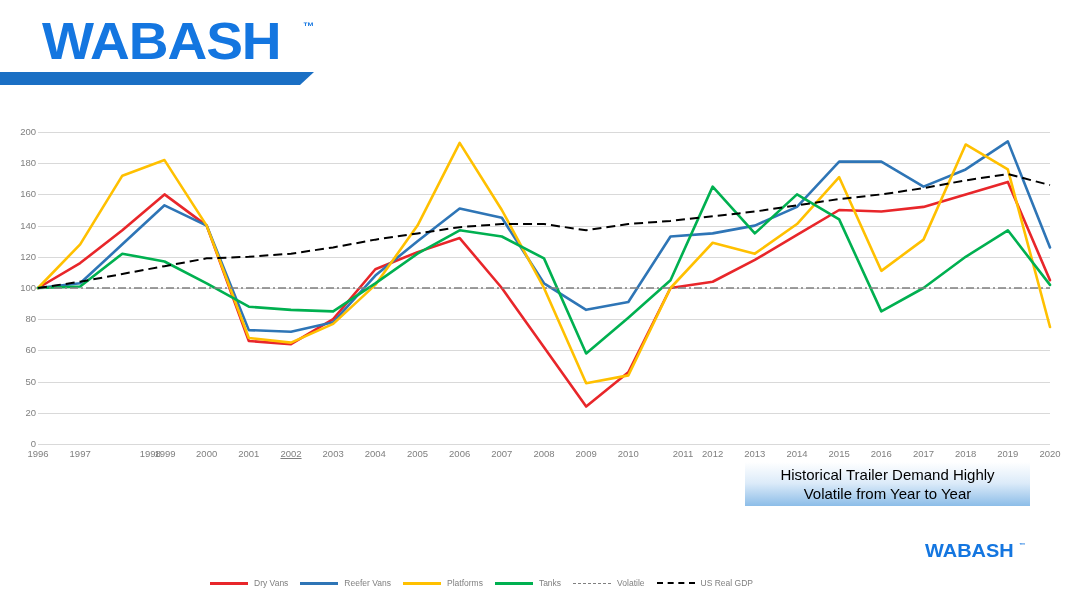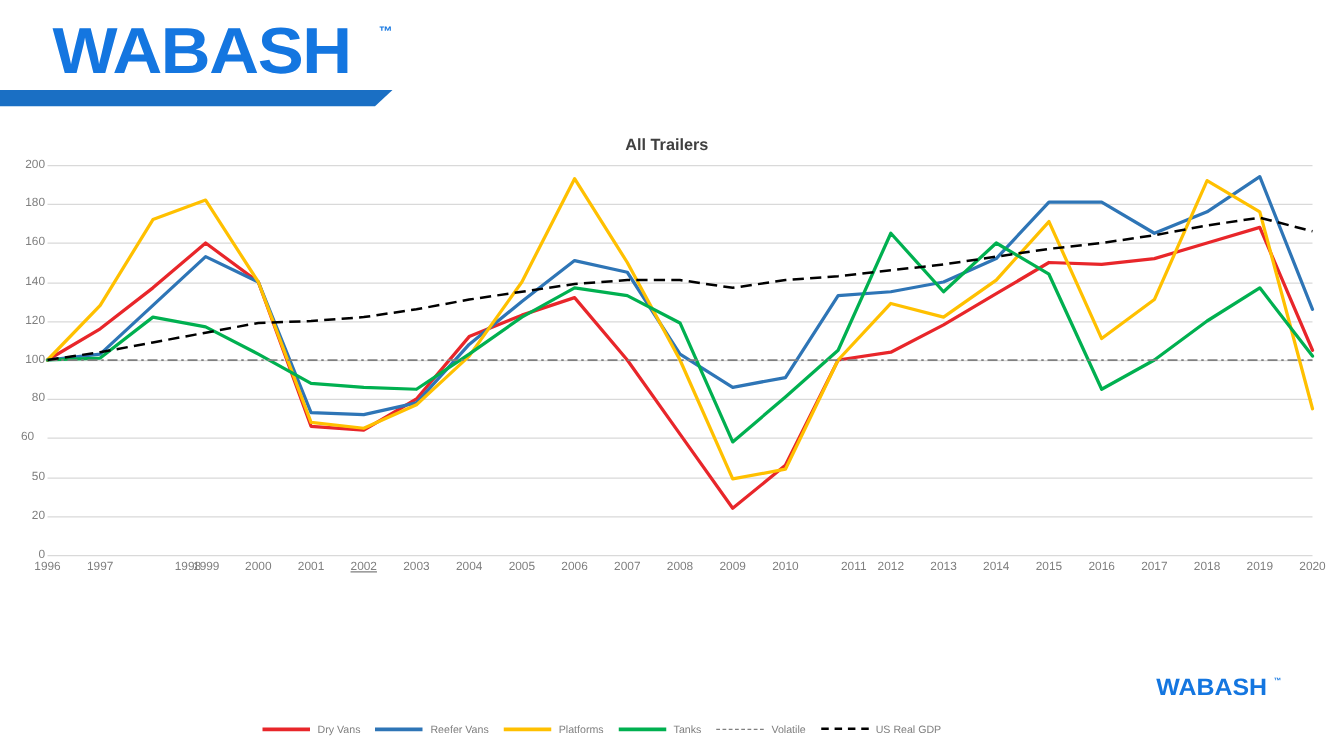--- a/index.html
+++ b/index.html
@@ -90,41 +90,40 @@
 
 <div id="header-logo">
   <div class="logo-word">WABASH</div>
   <div class="logo-tm">™</div>
   <div class="logo-bar"></div>
   <div class="logo-bar-tip"></div>
 </div>
 
 <div id="chart-area">
 
-  <div id="chart-title">All Trailers</div>
 
   <div id="plot">
     <div class="plot-frame" id="gridlines">
         <div class="gridline" style="top: 312px;"></div>
         <div class="gridline" style="top: 280.8px;"></div>
         <div class="gridline" style="top: 249.6px;"></div>
         <div class="gridline" style="top: 218.4px;"></div>
         <div class="gridline" style="top: 187.2px;"></div>
         <div class="gridline" style="top: 156px;"></div>
         <div class="gridline" style="top: 124.8px;"></div>
         <div class="gridline" style="top: 93.6px;"></div>
         <div class="gridline" style="top: 62.4px;"></div>
         <div class="gridline" style="top: 31.2px;"></div>
         <div class="gridline" style="top: 0px;"></div>
       </div>
     <div id="yticks">
         <div class="ytick" style="top: 312px;">0</div>
         <div class="ytick" style="top: 280.8px;">20</div>
         <div class="ytick" style="top: 249.6px;">50</div>
-        <div class="ytick" style="top: 218.4px; text-align: center;">60</div>
+        <div class="ytick" style="top: 218.4px;">60</div>
         <div class="ytick" style="top: 187.2px;">80</div>
         <div class="ytick" style="top: 156px;">100</div>
         <div class="ytick" style="top: 124.8px;">120</div>
         <div class="ytick" style="top: 93.6px;">140</div>
         <div class="ytick" style="top: 62.4px;">160</div>
         <div class="ytick" style="top: 31.2px;">180</div>
         <div class="ytick" style="top: 0px;">200</div>
       </div>
     <div id="xticks">
         <div class="xtick" style="left: 0px;">1996</div>
@@ -156,20 +155,24 @@
     <svg class="lines" id="series-svg" viewBox="0 0 1012 312" preserveAspectRatio="none">
         <polyline points="0,156 42.166666666666664,131.04000000000002 84.33333333333333,98.27999999999997 126.5,62.39999999999998 168.66666666666666,93.60000000000002 210.83333333333331,209.04 253,212.16 295.16666666666663,187.2 337.3333333333333,137.27999999999997 379.5,120.12 421.66666666666663,106.07999999999998 463.8333333333333,156 506,215.28 548.1666666666666,274.56 590.3333333333333,240.24 632.5,156 674.6666666666666,149.76 716.8333333333333,127.92000000000002 759,102.95999999999998 801.1666666666666,78 843.3333333333333,79.56 885.5,74.88 927.6666666666666,62.39999999999998 969.8333333333333,49.920000000000016 1012,148.2" fill="none" stroke="#E8262A" stroke-width="2.6" stroke-linejoin="round" stroke-linecap="round"></polyline>
         <polyline points="0,156 42.166666666666664,151.32 84.33333333333333,112.32 126.5,73.32 168.66666666666666,93.60000000000002 210.83333333333331,198.12 253,199.68 295.16666666666663,190.32 337.3333333333333,143.51999999999998 379.5,109.19999999999999 421.66666666666663,76.44 463.8333333333333,85.80000000000001 506,151.32 548.1666666666666,177.84 590.3333333333333,170.04 632.5,104.51999999999998 674.6666666666666,101.39999999999998 716.8333333333333,93.60000000000002 759,74.88 801.1666666666666,29.639999999999986 843.3333333333333,29.639999999999986 885.5,54.60000000000002 927.6666666666666,37.44 969.8333333333333,9.360000000000014 1012,115.44" fill="none" stroke="#2E75B6" stroke-width="2.6" stroke-linejoin="round" stroke-linecap="round"></polyline>
         <polyline points="0,156 42.166666666666664,112.32 84.33333333333333,43.68000000000001 126.5,28.079999999999984 168.66666666666666,93.60000000000002 210.83333333333331,205.92 253,210.6 295.16666666666663,191.88 337.3333333333333,152.88 379.5,93.60000000000002 421.66666666666663,10.920000000000016 463.8333333333333,78 506,156 548.1666666666666,251.16 590.3333333333333,243.36 632.5,156 674.6666666666666,110.75999999999999 716.8333333333333,121.68 759,92.04000000000002 801.1666666666666,45.24000000000001 843.3333333333333,138.83999999999997 885.5,107.63999999999999 927.6666666666666,12.480000000000018 969.8333333333333,37.44 1012,195" fill="none" stroke="#FFC000" stroke-width="2.6" stroke-linejoin="round" stroke-linecap="round"></polyline>
         <polyline points="0,156 42.166666666666664,154.44 84.33333333333333,121.68 126.5,129.48000000000002 168.66666666666666,151.32 210.83333333333331,174.72 253,177.84 295.16666666666663,179.4 337.3333333333333,151.32 379.5,121.68 421.66666666666663,98.27999999999997 463.8333333333333,104.51999999999998 506,126.36000000000001 548.1666666666666,221.52 590.3333333333333,185.64 632.5,148.2 674.6666666666666,54.60000000000002 716.8333333333333,101.39999999999998 759,62.39999999999998 801.1666666666666,87.36000000000001 843.3333333333333,179.4 885.5,156 927.6666666666666,124.80000000000001 969.8333333333333,98.27999999999997 1012,152.88" fill="none" stroke="#00B050" stroke-width="2.6" stroke-linejoin="round" stroke-linecap="round"></polyline>
         <polyline points="0,156 42.166666666666664,156 84.33333333333333,156 126.5,156 168.66666666666666,156 210.83333333333331,156 253,156 295.16666666666663,156 337.3333333333333,156 379.5,156 421.66666666666663,156 463.8333333333333,156 506,156 548.1666666666666,156 590.3333333333333,156 632.5,156 674.6666666666666,156 716.8333333333333,156 759,156 801.1666666666666,156 843.3333333333333,156 885.5,156 927.6666666666666,156 969.8333333333333,156 1012,156" fill="none" stroke="#808080" stroke-width="1.4" stroke-dasharray="8,3,2,3"></polyline>
         <polyline points="0,156 42.166666666666664,149.76 84.33333333333333,141.95999999999998 126.5,134.16000000000003 168.66666666666666,126.36000000000001 210.83333333333331,124.80000000000001 253,121.68 295.16666666666663,115.44 337.3333333333333,107.63999999999999 379.5,101.39999999999998 421.66666666666663,95.16000000000003 463.8333333333333,92.04000000000002 506,92.04000000000002 548.1666666666666,98.27999999999997 590.3333333333333,92.04000000000002 632.5,88.92000000000002 674.6666666666666,84.24000000000001 716.8333333333333,79.56 759,73.32 801.1666666666666,67.07999999999998 843.3333333333333,62.39999999999998 885.5,56.160000000000025 927.6666666666666,48.360000000000014 969.8333333333333,42.120000000000005 1012,53.04000000000002" fill="none" stroke="#000000" stroke-width="2" stroke-dasharray="9,5"></polyline>
       </svg>
   </div>
 
+  <div id="callout">
+    <div id="callout-text">Historical Trailer Demand Highly
+Volatile from Year to Year</div>
+  </div>
 
   <div id="legend">
       <div class="legend-item">
         <span class="swatch" style="background: rgb(232, 38, 42);"></span>
         <span class="legend-label">Dry Vans</span>
       </div>
       <div class="legend-item">
         <span class="swatch" style="background: rgb(46, 117, 182);"></span>
         <span class="legend-label">Reefer Vans</span>
       </div>

